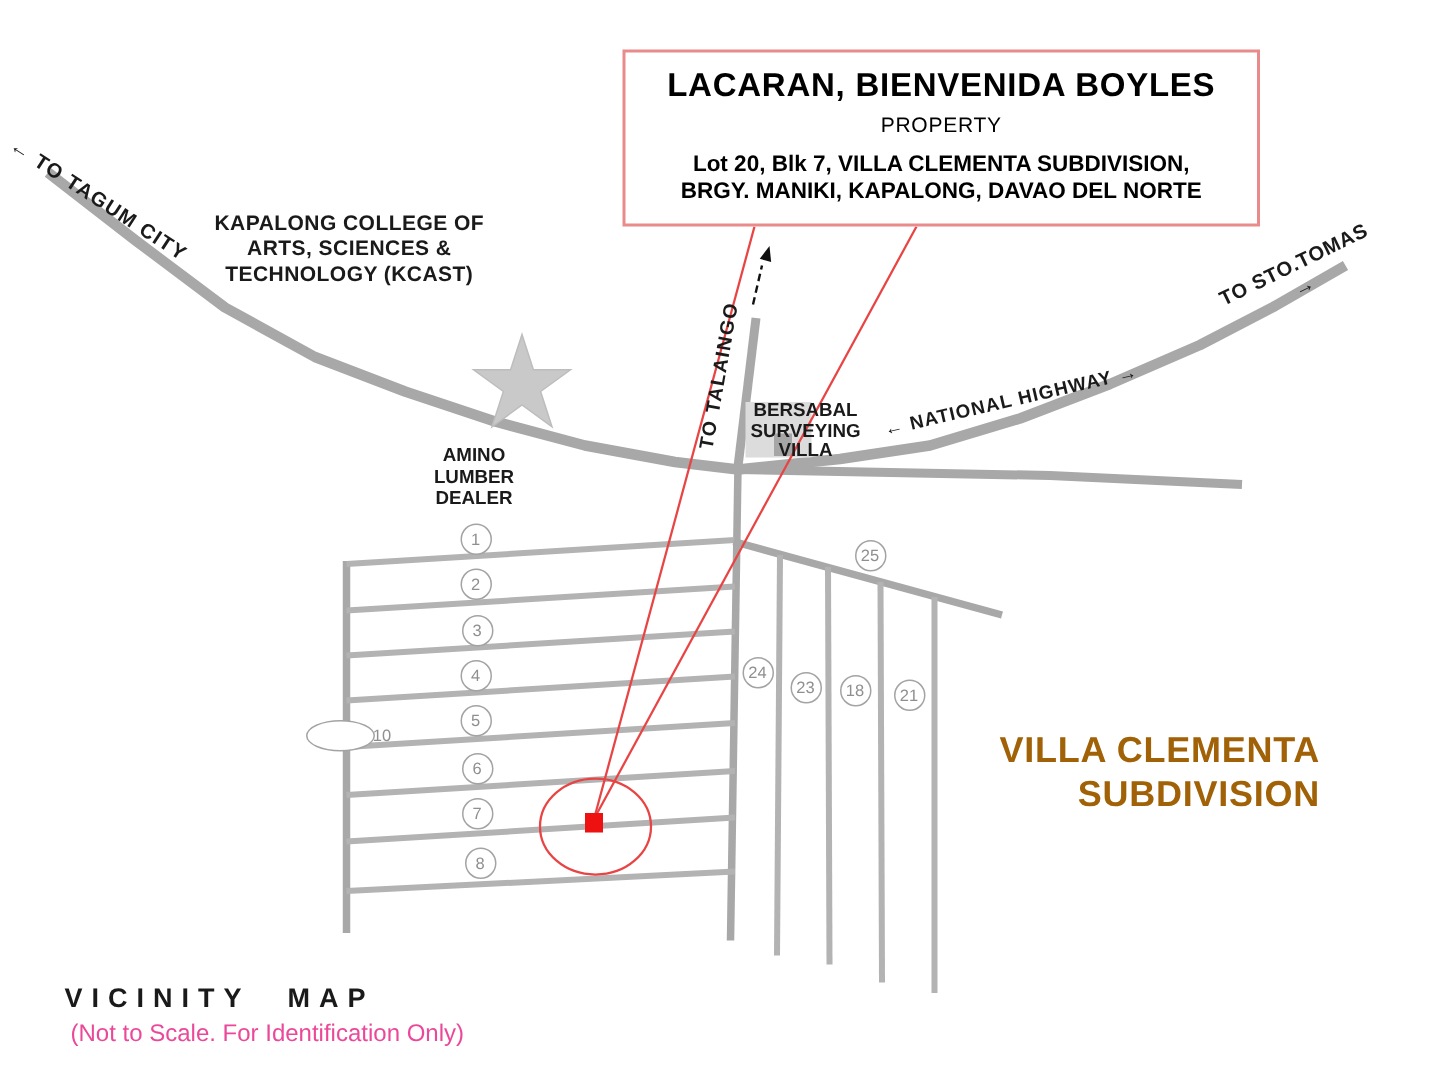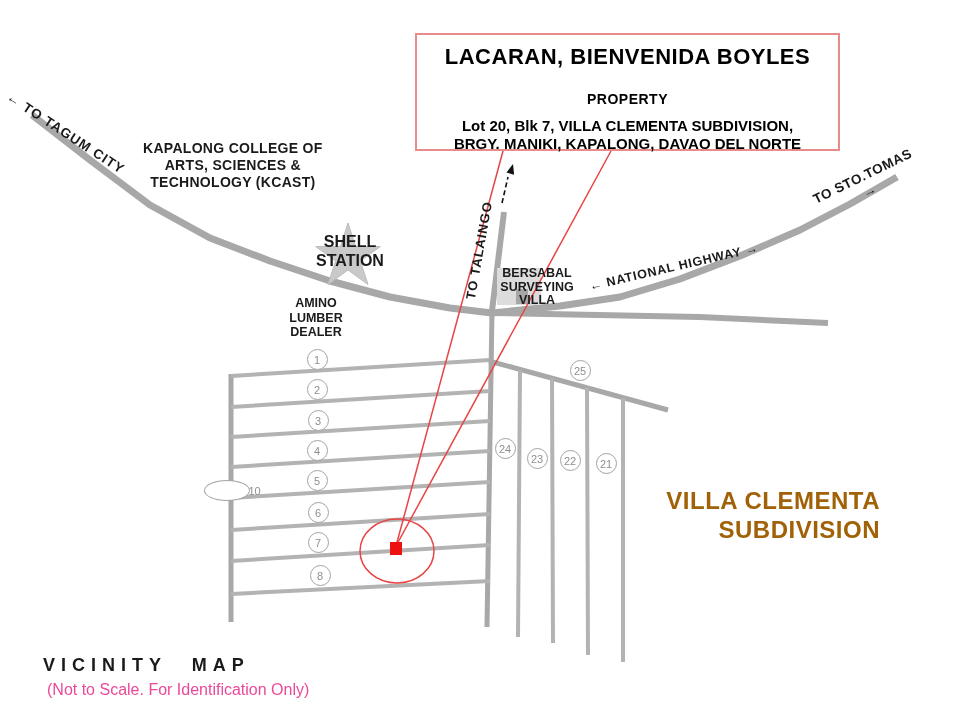--- a/index.html
+++ b/index.html
@@ -18,21 +18,21 @@
     font-size:11px;line-height:21px;text-align:center;font-weight:400;
     box-sizing:border-box;z-index:3;
   }
   
   #callout-box{
     position:absolute;left:415px;top:33px;width:425px;height:118px;
     border:2px solid #e98b8b;background:#fff;box-sizing:border-box;
     text-align:center;z-index:4;
   }
   #callout-title{font-size:22px;font-weight:700;letter-spacing:.5px;margin-top:9px;line-height:26px;}
-  #callout-subtitle{font-size:14px;font-weight:700;letter-spacing:.5px;margin-top:21px;line-height:17px;}
+  #callout-subtitle{font-size:14px;font-weight:400;letter-spacing:.5px;margin-top:5px;line-height:17px;}
   #callout-address{font-size:15px;font-weight:700;margin-top:9px;line-height:18px;white-space:pre-line;}
   
   #lbl-tagum{left:8px;top:88px;font-size:13.5px;letter-spacing:1px;transform:rotate(33deg);transform-origin:0 50%;}
   #lbl-kcast{left:143px;top:140px;font-size:14px;line-height:17px;letter-spacing:.3px;text-align:center;}
   #lbl-shell{left:300px;top:233px;width:100px;text-align:center;font-size:16px;line-height:18.5px;z-index:3;}
   #lbl-amino{left:266px;top:296px;width:100px;text-align:center;font-size:12.5px;line-height:14.5px;}
   #lbl-talaingo{left:420px;top:243px;width:120px;text-align:center;font-size:13px;letter-spacing:1px;transform:rotate(-80deg);}
   #lbl-bersabal{left:492px;top:267px;width:90px;text-align:center;font-size:12.5px;line-height:13.5px;z-index:3;}
   #lbl-nathwy{left:585px;top:260px;width:178px;text-align:center;font-size:12.5px;letter-spacing:.8px;transform:rotate(-13deg);z-index:3;}
   #lbl-stotomas{left:804px;top:168px;width:124px;text-align:center;font-size:13.5px;letter-spacing:.5px;transform:rotate(-26deg);}
@@ -95,30 +95,28 @@
       <div class="lot-circle" style="left: 307.5px; top: 409.5px;">3</div>
       <div class="lot-circle" style="left: 306.5px; top: 439.5px;">4</div>
       <div class="lot-circle" style="left: 306.5px; top: 469.5px;">5</div>
       <div class="lot-circle" style="left: 307.5px; top: 501.5px;">6</div>
       <div class="lot-circle" style="left: 307.5px; top: 531.5px;">7</div>
       <div class="lot-circle" style="left: 309.5px; top: 564.5px;">8</div>
       <div class="lot-circle" style="left: 203.5px; top: 479.5px; padding-left: 44px;">10</div>
       <div class="lot-circle" style="left: 569.5px; top: 360px;">25</div>
       <div class="lot-circle" style="left: 494.5px; top: 438px;">24</div>
       <div class="lot-circle" style="left: 526.5px; top: 447.5px;">23</div>
-      <div class="lot-circle" style="left: 559.5px; top: 449.5px;">22</div>
+      <div class="lot-circle" style="left: 559.5px; top: 449.5px;">18</div>
       <div class="lot-circle" style="left: 595.5px; top: 452.5px;">21</div>
     </div>
 
   <div class="lbl" id="lbl-tagum">← TO TAGUM CITY</div>
   <div class="lbl" id="lbl-kcast">KAPALONG COLLEGE OF
 ARTS, SCIENCES &amp;
 TECHNOLOGY (KCAST)</div>
-  <div class="lbl" id="lbl-shell">SHELL
-STATION</div>
   <div class="lbl" id="lbl-amino">AMINO
 LUMBER
 DEALER</div>
   <div class="lbl" id="lbl-talaingo">TO  TALAINGO</div>
   <div class="lbl" id="lbl-bersabal">BERSABAL
 SURVEYING
 VILLA</div>
   <div class="lbl" id="lbl-nathwy">← NATIONAL HIGHWAY →</div>
   <div class="lbl" id="lbl-stotomas">TO STO.TOMAS →</div>
   <div class="lbl" id="lbl-subdivision">VILLA CLEMENTA

